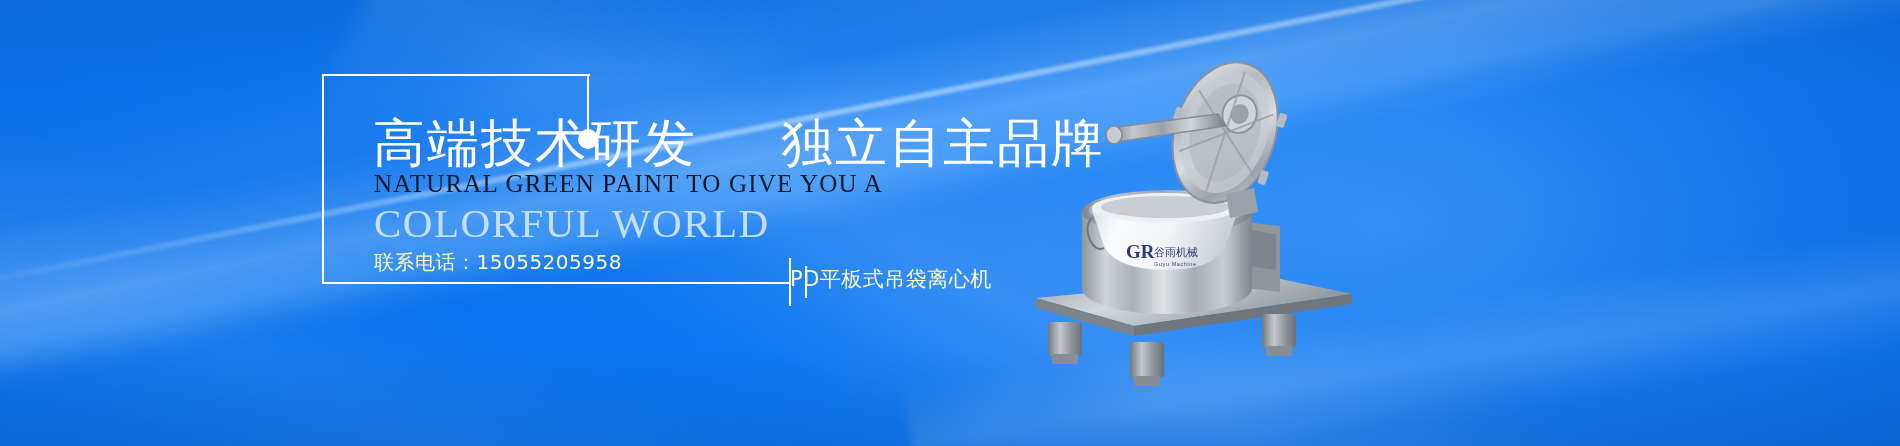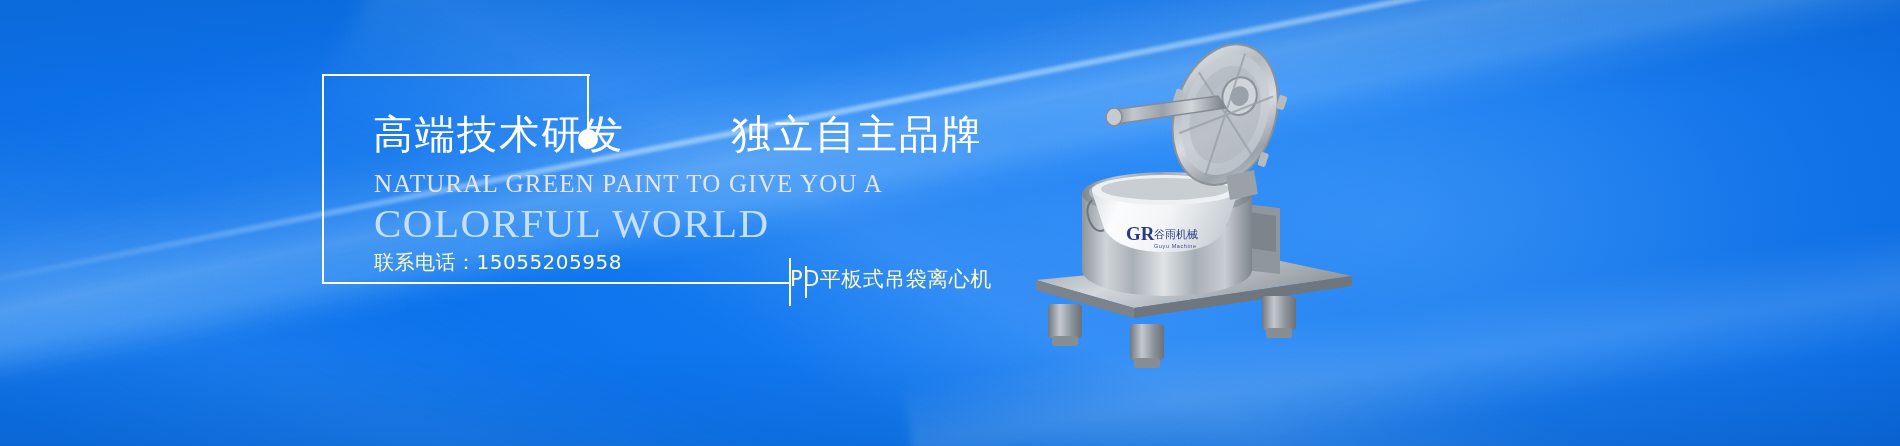--- a/index.html
+++ b/index.html
@@ -63,43 +63,43 @@
               background:#ffffff;}
   .frame-dot{position:absolute;left:578px;top:129px;width:20px;height:20px;
              border-radius:50%;background:#ffffff;}
 
   
   .tick-tall{position:absolute;left:789px;top:258px;width:2px;height:48px;background:#ffffff;}
   .tick-short{position:absolute;left:805px;top:266px;width:2px;height:32px;background:#ffffff;}
 
   
   .headline{position:absolute;left:373px;top:118px;
-            font-size:40px;line-height:1;letter-spacing:2px;color:#ffffff;
+            font-size:52px;line-height:1;letter-spacing:2px;color:#ffffff;
             white-space:nowrap;font-weight:400;
-            font-family:Liberation Mono, monospace;}
+            font-family:Liberation Serif, serif;}
   .headline .sep{display:inline-block;width:54px;}
 
   .sub-en{position:absolute;left:374px;top:170px;
           font-family:"Liberation Serif","DejaVu Serif",serif;
-          font-size:25px;letter-spacing:1.2px;color:#e5e5e5;white-space:nowrap;}
+          font-size:25px;letter-spacing:1.2px;color:#0f172a;white-space:nowrap;}
 
   .big-en{position:absolute;left:374px;top:199px;
           font-family:"Liberation Serif","DejaVu Serif",serif;
           font-size:41px;letter-spacing:1.5px;color:#c6e0fb;white-space:nowrap;}
 
   .phone{position:absolute;left:374px;top:249px;
          font-size:20px;color:#fef9c3;letter-spacing:.5px;white-space:nowrap;
          font-family:"DejaVu Sans","Liberation Sans",sans-serif;}
 
   .product{position:absolute;left:790px;top:265px;
            font-size:21px;color:#fef9c3;letter-spacing:.5px;white-space:nowrap;
            font-family:"DejaVu Sans","Liberation Sans",sans-serif;}
 
   
-  .machine{position:absolute;left:1030px;top:8px;width:330px;height:400px;}
+  .machine{position:absolute;left:1030px;top:26px;width:330px;height:400px;}
   .machine svg{display:block;width:100%;height:100%;}
 </style>
 </head>
 <body>
 
 <div class="banner">
 
   <div class="bg-base"></div>
   <div class="bg-glow"></div>
   <div class="streak s5"></div>

